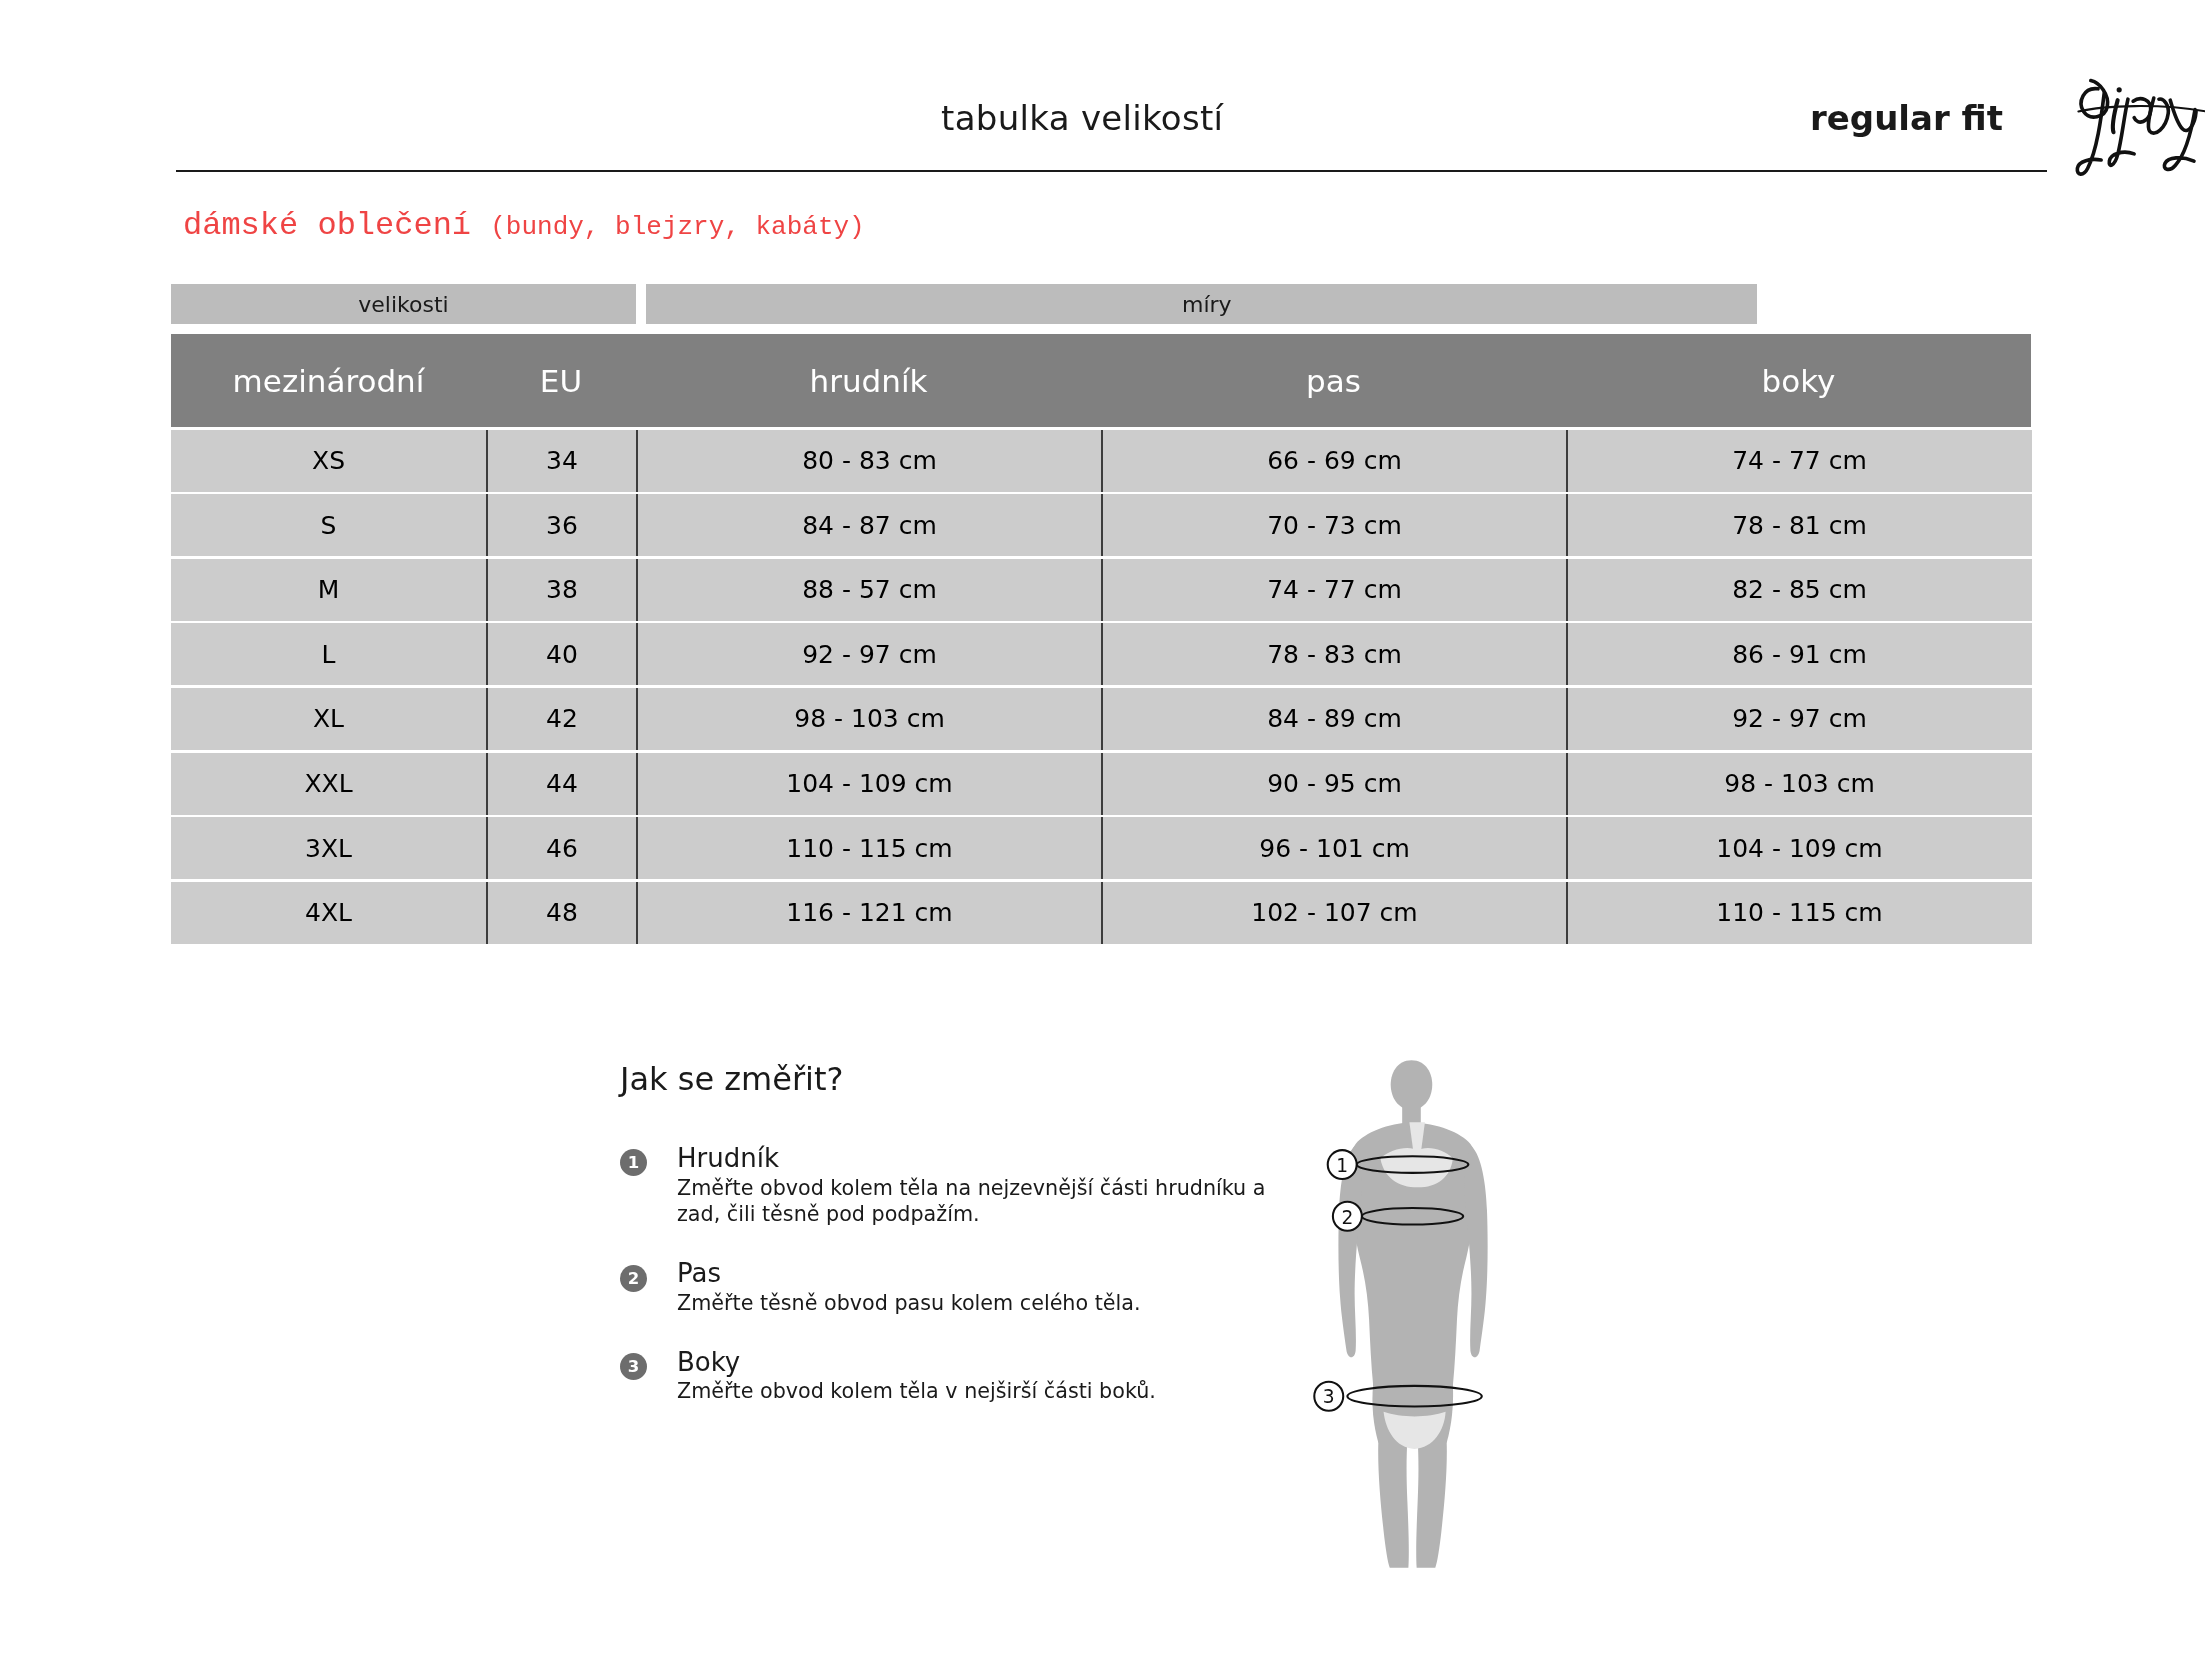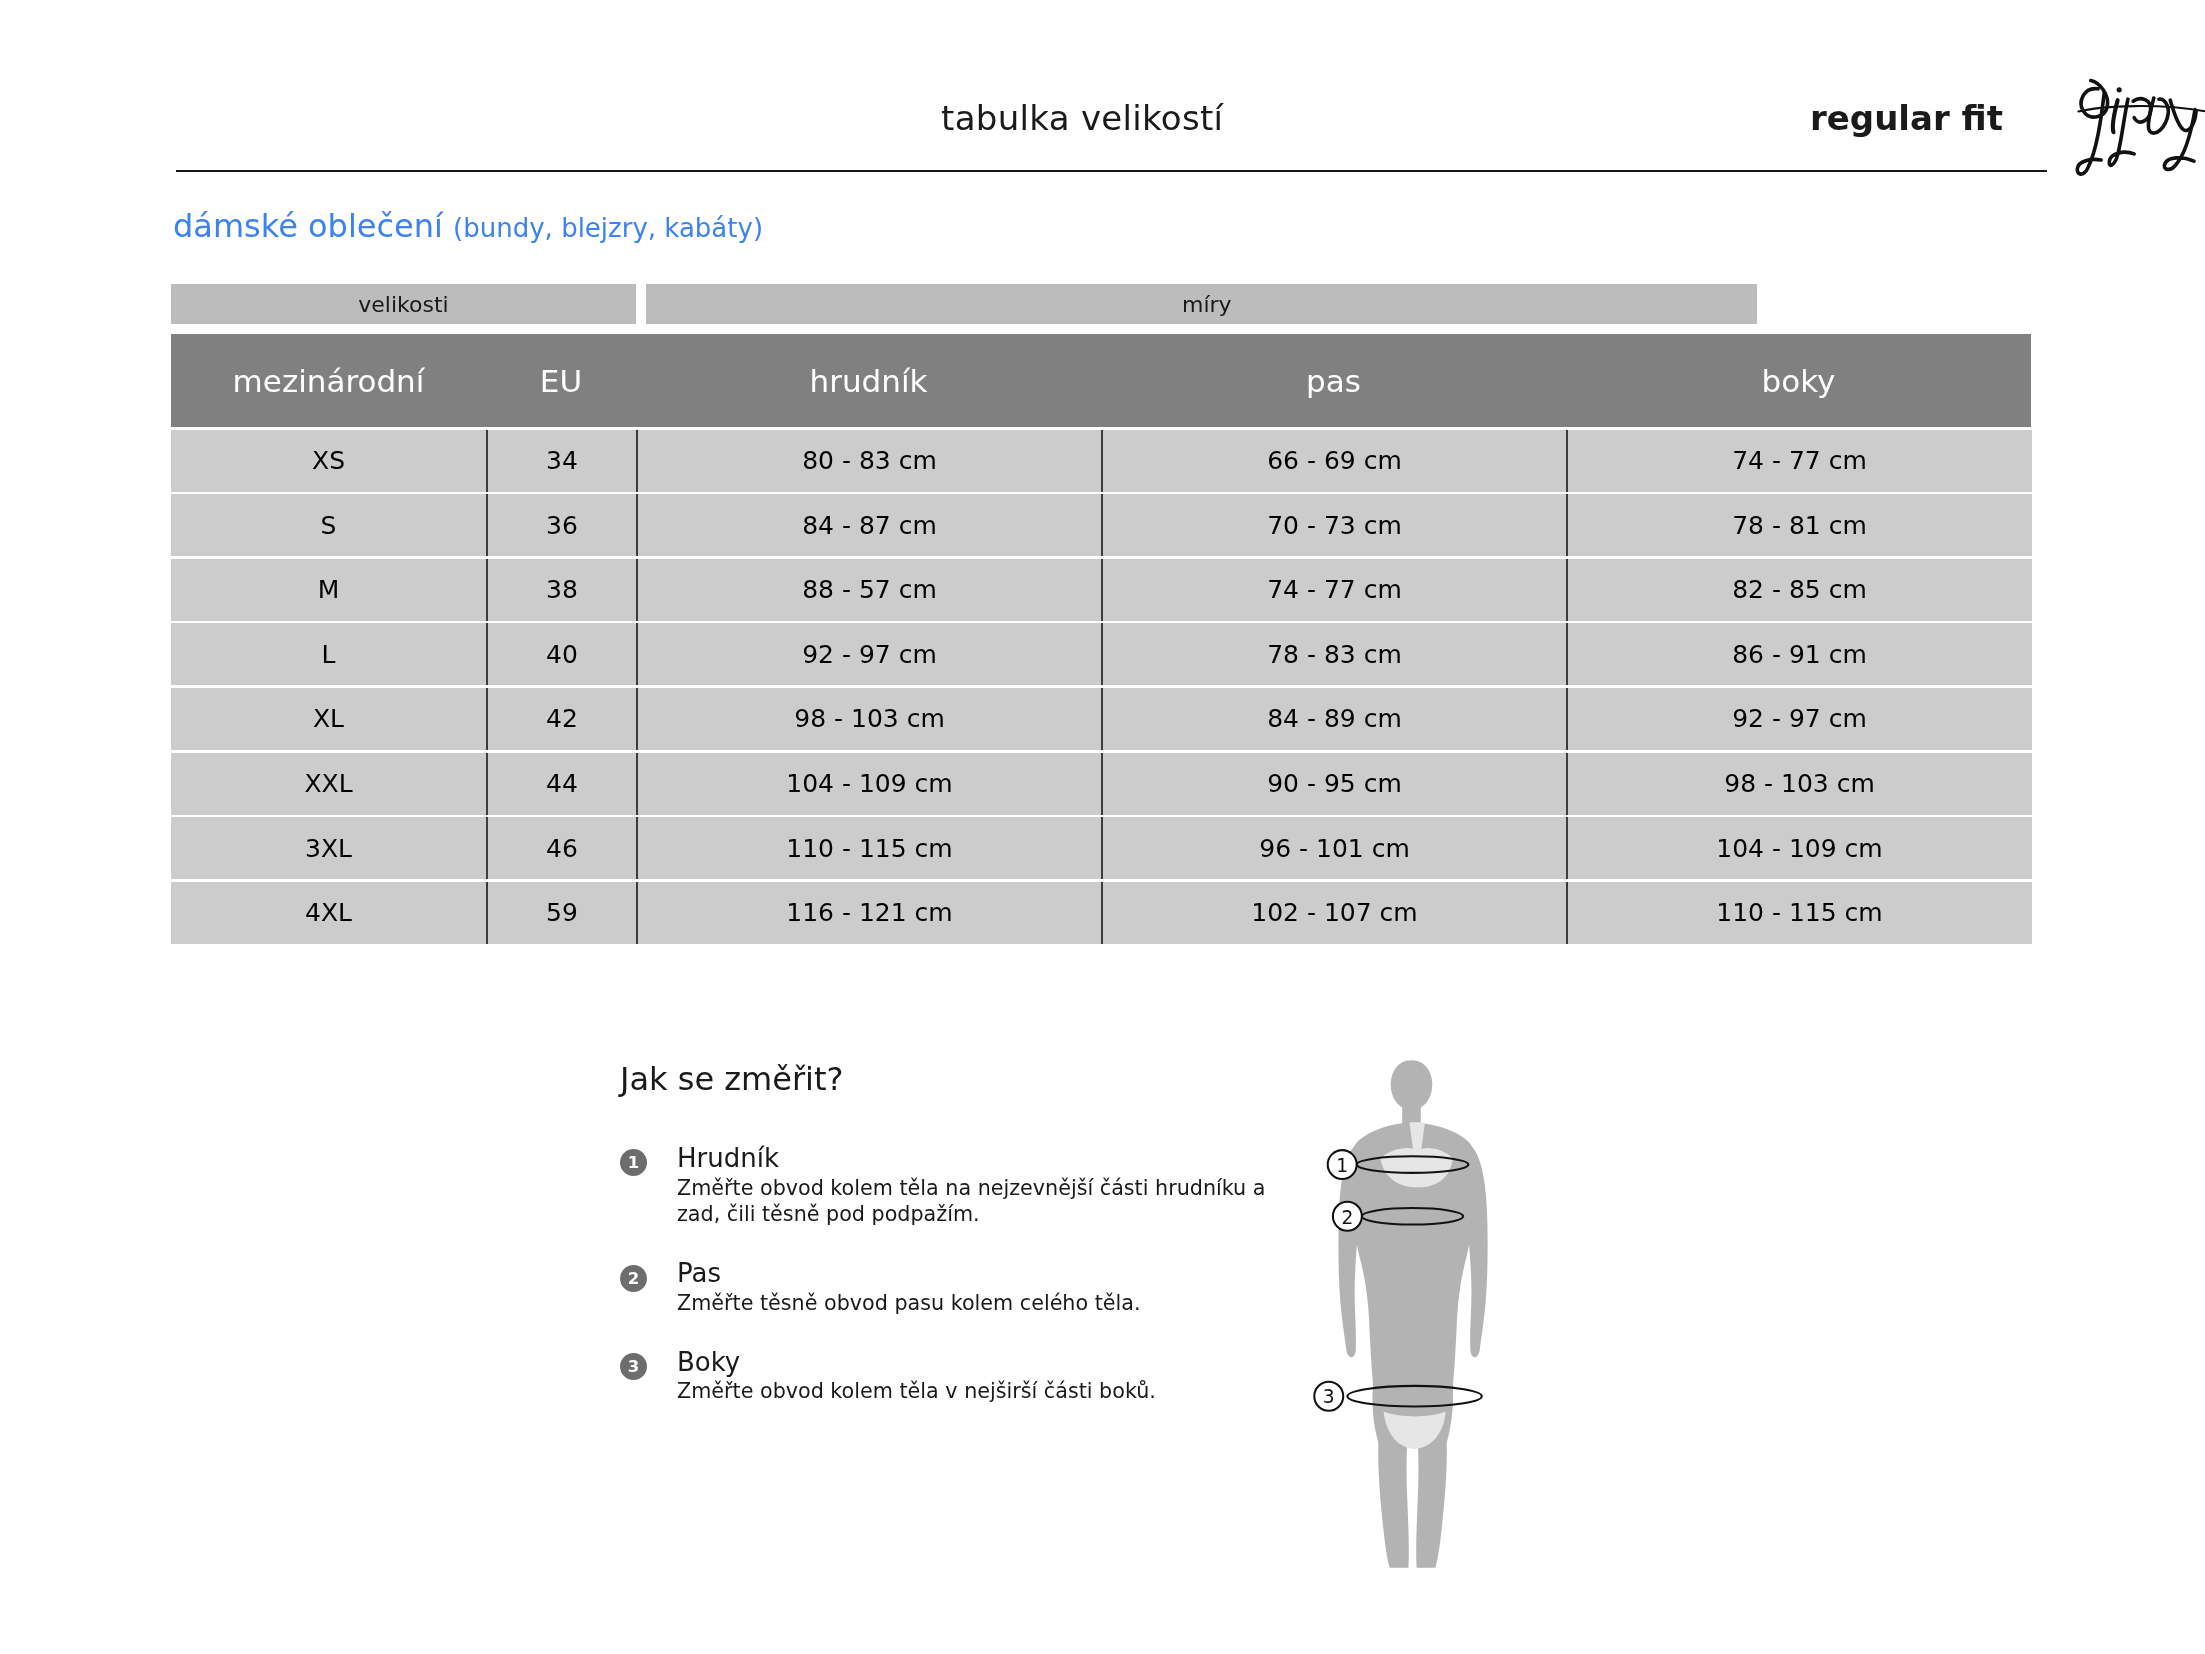--- a/index.html
+++ b/index.html
@@ -54,25 +54,26 @@
     left: 1892px;
     top: -31px;
     width: 155px;
     height: 129px;
   }
   .logo svg { display:block; }
 
   
   .section-title {
     position: absolute;
-    left: 173px;
+    left: 183px;
     top: 207px;
     font-size: 32px;
-    color: #3b82f6;
+    color: #ef4444;
     white-space: nowrap;
+    font-family: Liberation Mono, monospace;
   }
   .section-title .sub {
     font-size: 26px;
   }
 
   
   .table {
     position: absolute;
     left: 171px;
     top: 284px;
@@ -275,21 +276,21 @@
   <div class="data-row">
     <div class="data-cell c1">3XL</div>
     <div class="data-cell c2 sep-l">46</div>
     <div class="data-cell c3 sep-l">110 - 115 cm</div>
     <div class="data-cell c4 sep-l">96 - 101 cm</div>
     <div class="data-cell c5 sep-l">104 - 109 cm</div>
   </div>
 
   <div class="data-row">
     <div class="data-cell c1">4XL</div>
-    <div class="data-cell c2 sep-l">59</div>
+    <div class="data-cell c2 sep-l">48</div>
     <div class="data-cell c3 sep-l">116 - 121 cm</div>
     <div class="data-cell c4 sep-l">102 - 107 cm</div>
     <div class="data-cell c5 sep-l">110 - 115 cm</div>
   </div>
 
 </div>
 
 <div class="howto-title">Jak se změřit?</div>
 
 <div class="howto-list">

